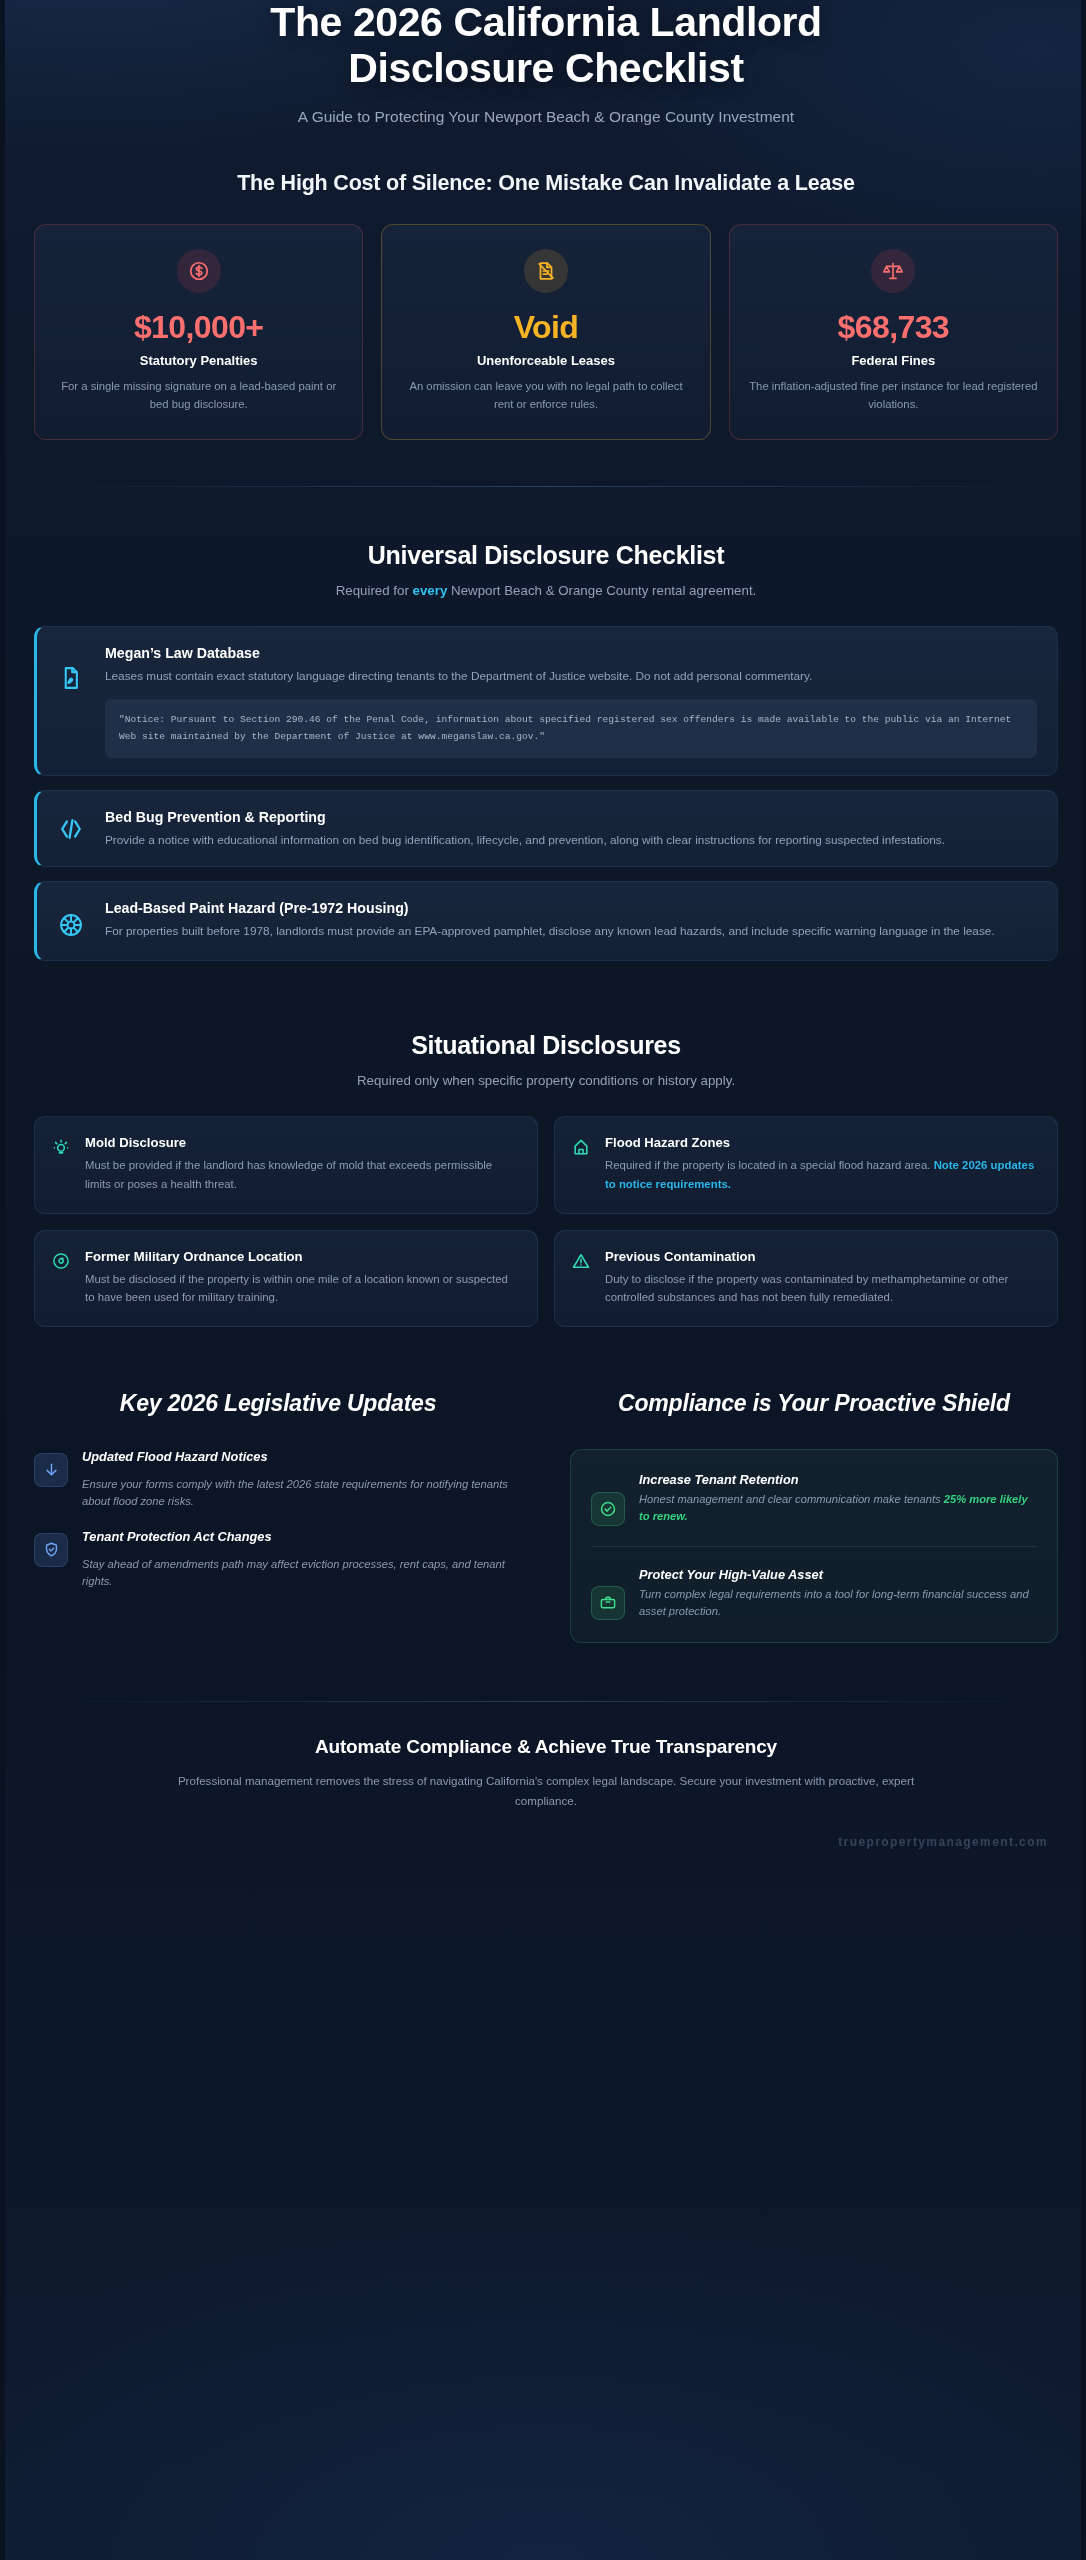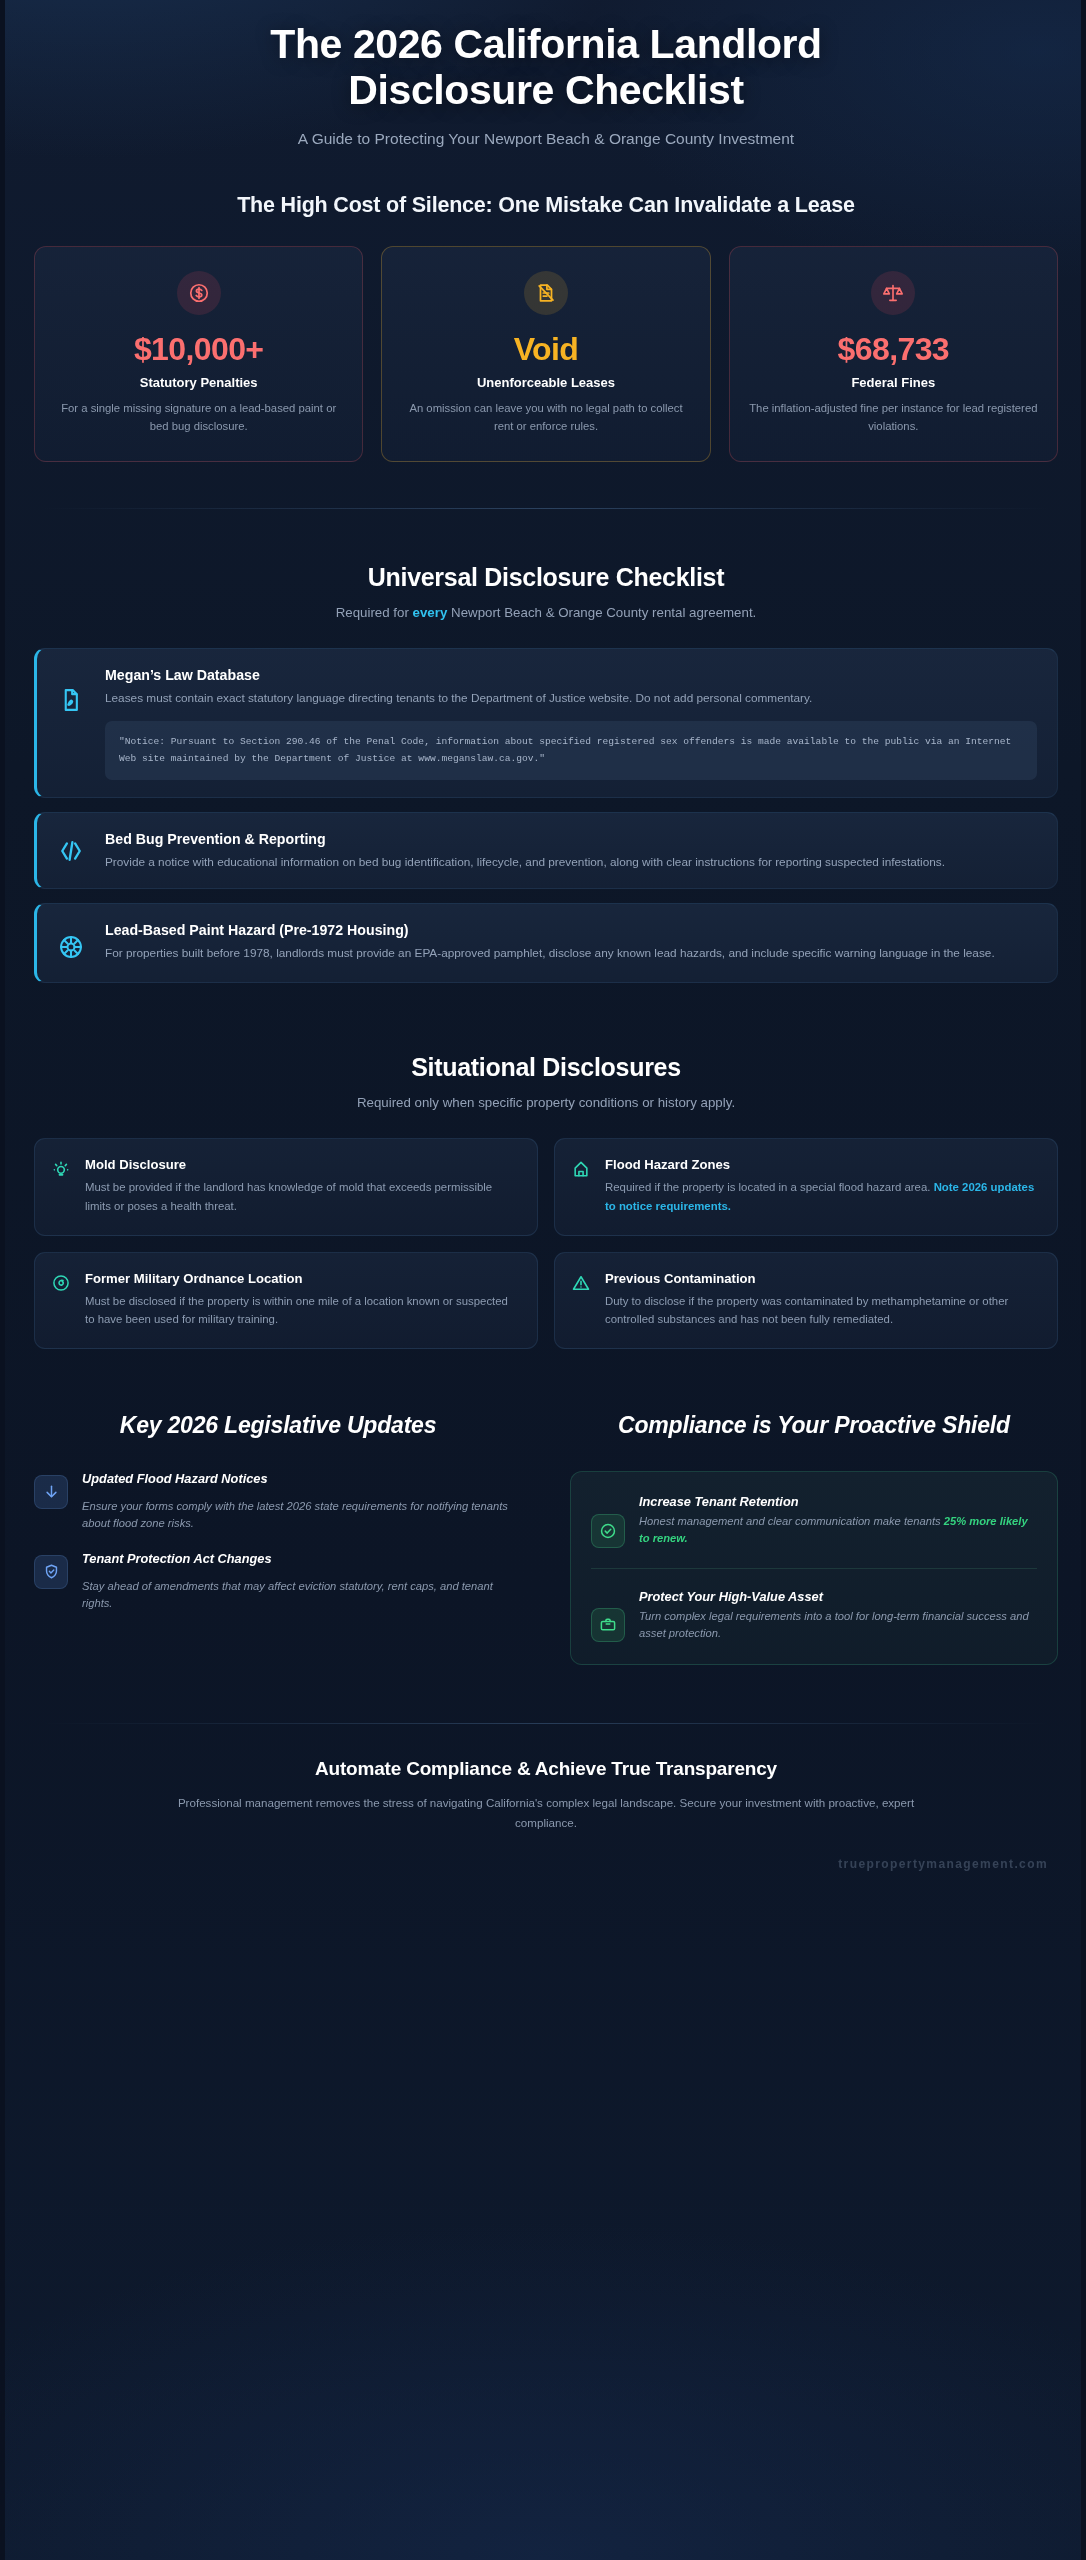--- a/index.html
+++ b/index.html
@@ -24,21 +24,21 @@
       radial-gradient(1100px 520px at 50% 100%, rgba(24,46,86,0.45) 0%, rgba(12,21,38,0) 65%),
       linear-gradient(180deg, #101b30 0%, #0d1728 30%, #0c1526 62%, #0e1a2e 100%);
     padding: 0 0 0 0;
     position: relative;
     border-left: 5px solid #0a1120;
     border-right: 5px solid #0a1120;
   }
   .inner { width: 1030px; margin: 0 auto; padding-left: 6px; }
 
   
-  .hero { padding-top: 22px; text-align: center; }
+  .hero { text-align: center; }
   .hero h1 {
     font-size: 41px;
     line-height: 1.12;
     font-weight: 700;
     letter-spacing: -0.4px;
     color: #ffffff;
     max-width: 720px;
     margin: 0 auto;
     text-shadow: 0 2px 18px rgba(0,0,0,0.45);
   }
@@ -420,21 +420,21 @@
 
           <div class="leg-item">
             <div class="leg-icon">
               <svg viewBox="0 0 24 24" fill="none" stroke="currentColor" stroke-width="2" stroke-linecap="round" stroke-linejoin="round">
                 <path d="M12 3.2l7 2.8v5.3c0 4.3-2.9 7.6-7 9.5-4.1-1.9-7-5.2-7-9.5V6z"></path>
                   <path d="M9 11.8l2.2 2.2 4-4.2"></path>
               </svg>
             </div>
             <div>
               <div class="leg-title">Tenant Protection Act Changes</div>
-              <div class="leg-desc">Stay ahead of amendments that may affect eviction statutory, rent caps, and tenant rights.</div>
+              <div class="leg-desc">Stay ahead of amendments path may affect eviction processes, rent caps, and tenant rights.</div>
             </div>
           </div>
 
         </div>
       </div>
 
       <div>
         <div class="col-title">Compliance is Your Proactive Shield</div>
         <div class="shield-card">
 

